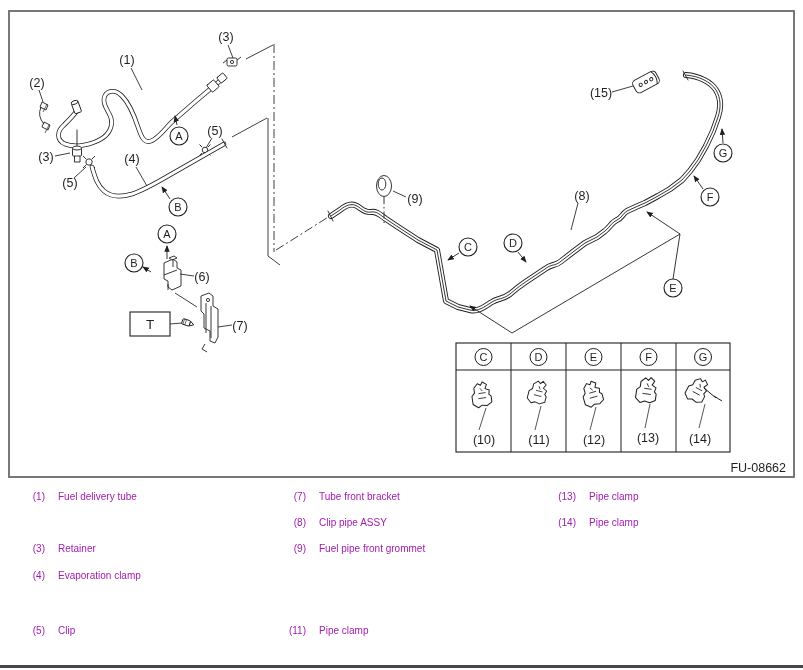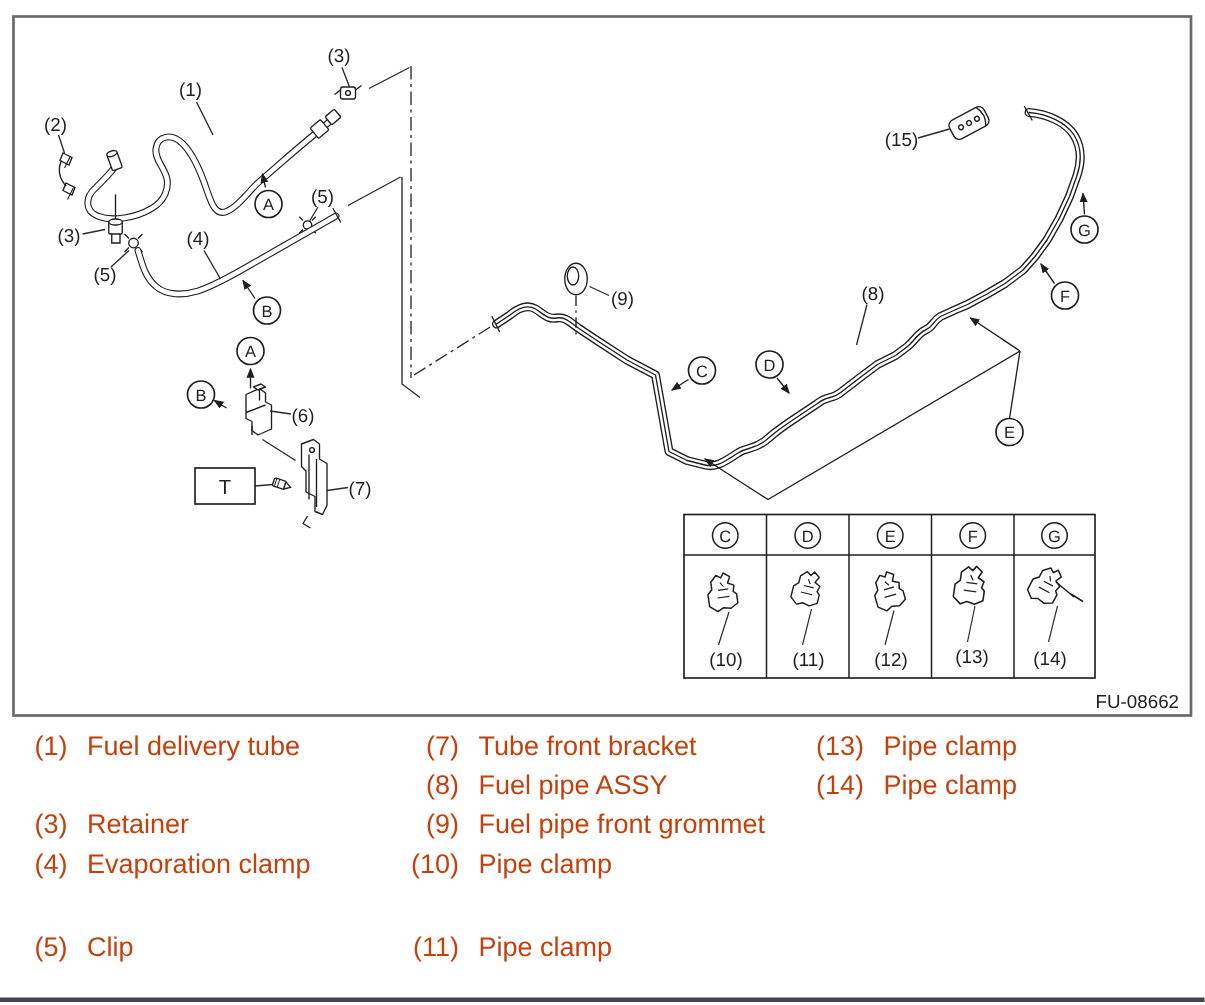--- a/index.html
+++ b/index.html
@@ -5,21 +5,21 @@
   html,body{margin:0;padding:0;background:#ffffff;}
   body{width:803px;height:670px;position:relative;font-family:"Liberation Sans",sans-serif;overflow:hidden;}
   .diagram-wrap{position:absolute;left:0;top:0;width:803px;height:480px;}
   svg{display:block;}
   svg text{font-family:"Liberation Sans",sans-serif;fill:#1f1f1f;}
   .callout{font-size:12.5px;}
   .circ-letter{font-size:11px;}
   .figcode{font-size:12.5px;}
   .tbox-letter{font-size:13.5px;}
   .legend{position:absolute;left:0;top:0;width:803px;height:670px;}
-  .lrow{position:absolute;height:18px;line-height:18px;font-size:18px;color:#c2410c;white-space:nowrap;}
+  .lrow{position:absolute;height:18px;line-height:18px;font-size:10px;color:#a21caf;white-space:nowrap;}
   .lrow .num{display:inline-block;width:40px;text-align:right;margin-right:13px;}
   .col1{left:5px;}
   .col2{left:266px;}
   .col3{left:536px;}
   .r1{top:488px;}.r2{top:514px;}.r3{top:540px;}.r4{top:567px;}.r5{top:593px;margin-top:29px;}.r6{top:641px;}
   .bottom-rule{position:absolute;left:0;top:665px;width:803px;height:3px;background:#45454d;}
 </style>
 </head>
 <body>
 
@@ -259,22 +259,21 @@
 </svg>
 </div>
 
 <div class="legend">
   <div class="lrow col1 r1"><span class="num">(1)</span><span class="lab">Fuel delivery tube</span></div>
   <div class="lrow col1 r3"><span class="num">(3)</span><span class="lab">Retainer</span></div>
   <div class="lrow col1 r4"><span class="num">(4)</span><span class="lab">Evaporation clamp</span></div>
   <div class="lrow col1 r5"><span class="num">(5)</span><span class="lab">Clip</span></div>
 
   <div class="lrow col2 r1"><span class="num">(7)</span><span class="lab">Tube front bracket</span></div>
-  <div class="lrow col2 r2"><span class="num">(8)</span><span class="lab">Fuel pipe ASSY</span></div>
+  <div class="lrow col2 r2"><span class="num">(8)</span><span class="lab">Clip pipe ASSY</span></div>
   <div class="lrow col2 r3"><span class="num">(9)</span><span class="lab">Fuel pipe front grommet</span></div>
-  <div class="lrow col2 r4"><span class="num">(10)</span><span class="lab">Pipe clamp</span></div>
   <div class="lrow col2 r5"><span class="num">(11)</span><span class="lab">Pipe clamp</span></div>
 
   <div class="lrow col3 r1"><span class="num">(13)</span><span class="lab">Pipe clamp</span></div>
   <div class="lrow col3 r2"><span class="num">(14)</span><span class="lab">Pipe clamp</span></div>
 </div>
 
 <div class="bottom-rule"></div>
 
 </body></html>

